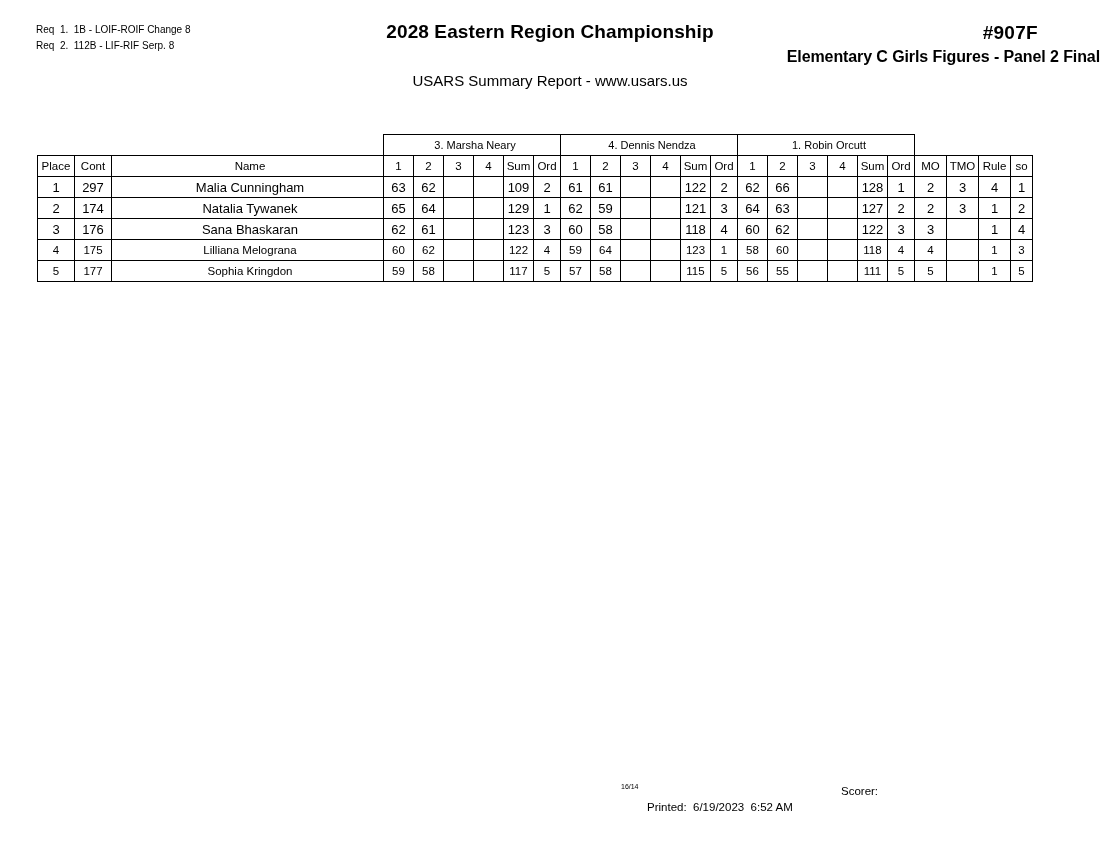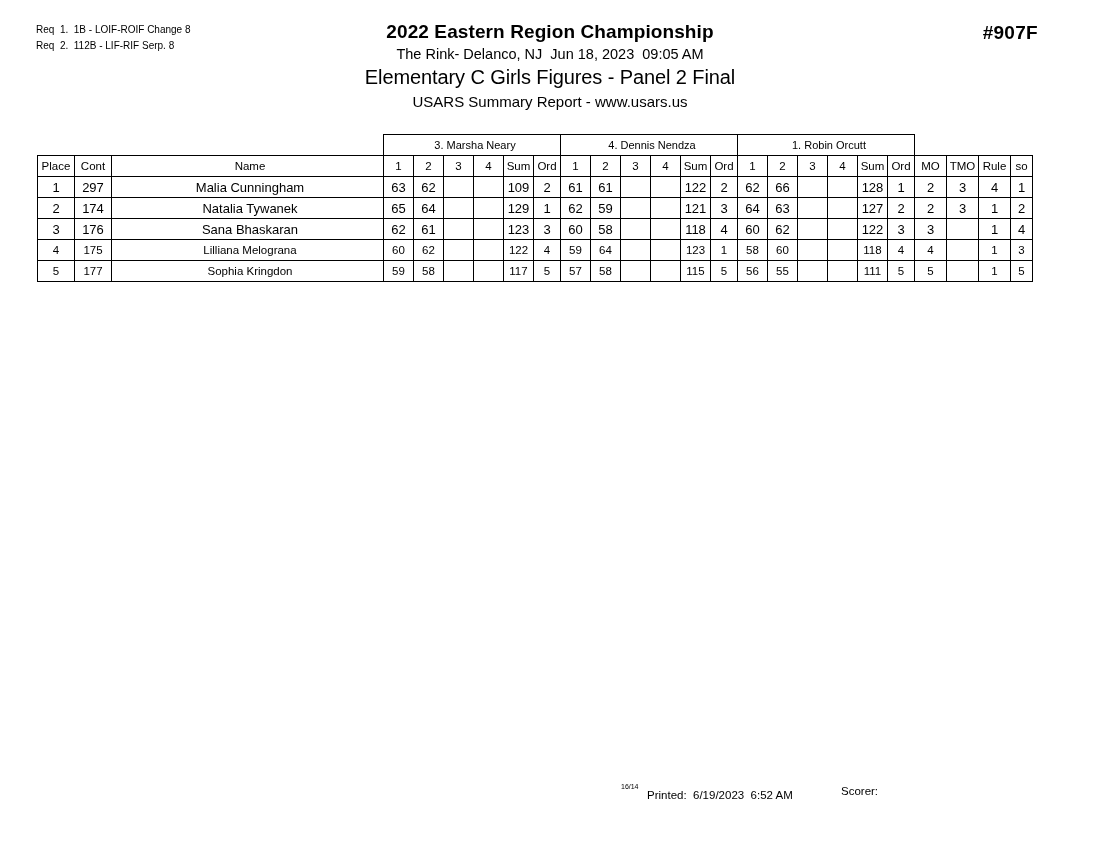--- a/index.html
+++ b/index.html
@@ -47,24 +47,25 @@
     font-weight: bold;
     letter-spacing: 0.1px;
     line-height: 24px;
   }
   .title-2 {
     font-size: 14.5px;
     line-height: 21px;
     white-space: pre;
   }
   .title-3 {
-    font-size: 20px;
-    font-weight: normal;
+    font-size: 16px;
+    font-weight: bold;
     line-height: 25px;
     letter-spacing: -0.1px;
+    text-align: right;
   }
   .title-4 {
     font-size: 15px;
     line-height: 23px;
   }
 
   
   .sheet {
     position: absolute;
     left: 21px;
@@ -122,42 +123,41 @@
   }
   .footer-code {
     position: absolute;
     left: 621px;
     top: 2px;
     font-size: 7px;
   }
   .footer-printed {
     position: absolute;
     left: 647px;
-    top: 8px;
+    top: 20px;
     white-space: pre;
   }
   .footer-scorer {
     position: absolute;
     left: 841px;
     top: 4px;
   }
 </style>
 </head>
 <body>
 
 <div class="reqs">
   <div class="req-line">Req  1.  1B - LOIF-ROIF Change 8</div>
   <div class="req-line">Req  2.  112B - LIF-RIF Serp. 8</div>
 </div>
 
 <div class="doc-num">#907F</div>
 
 <div class="titles">
-  <div class="title-1">2022 Eastern Region Championship</div>
-  <div class="title-2">The Rink- Delanco, NJ  Jun 18, 2023  09:05 AM</div>
+  <div class="title-1">2028 Eastern Region Championship</div>
   <div class="title-3">Elementary C Girls Figures - Panel 2 Final</div>
   <div class="title-4">USARS Summary Report - www.usars.us</div>
 </div>
 
 <div class="sheet">
 <table class="results">
   <colgroup>
     <col class="col-place">
         <col class="col-cont">
         <col class="col-name">

